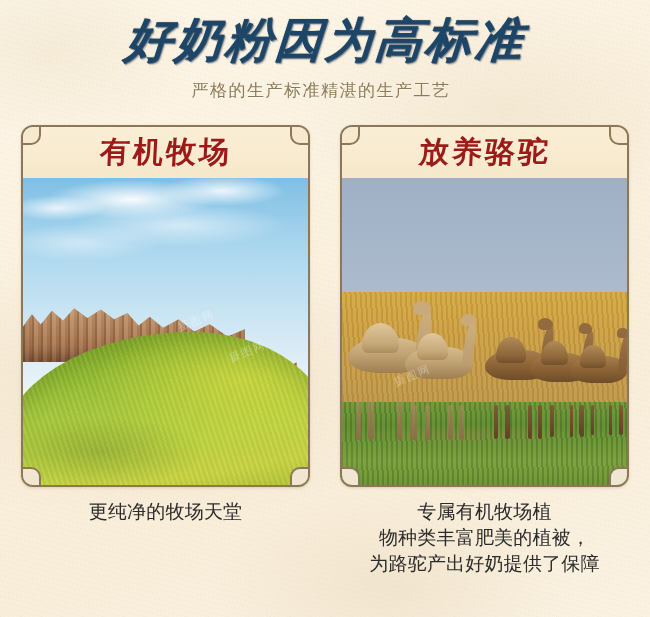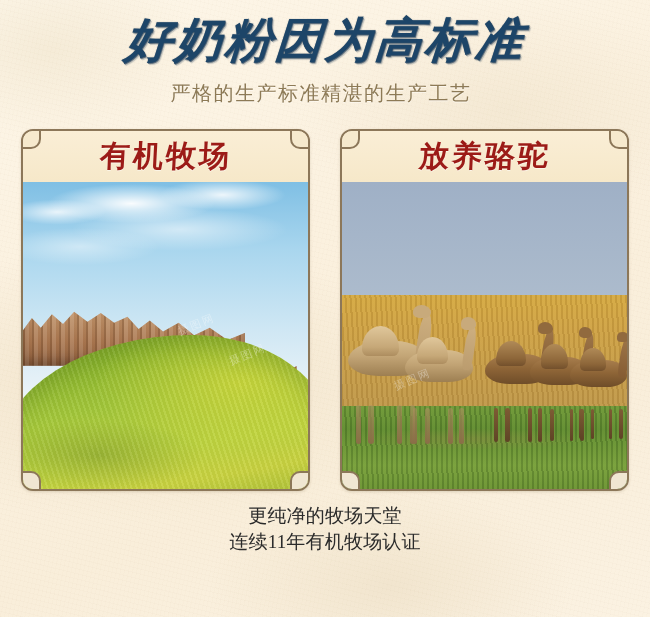--- a/index.html
+++ b/index.html
@@ -55,21 +55,21 @@
     color: #1d4568;
     margin: 0;
     text-shadow:
       1px 1px 0 rgba(18,48,76,0.55),
       2px 2px 1px rgba(18,48,76,0.25),
       0 0 1px rgba(12,36,60,0.6);
     transform: skewX(-4deg);
   }
   .sub-title {
     font-family: "Liberation Serif", "DejaVu Serif", serif;
-    font-size: 20px;
+    font-size: 17px;
     line-height: 1.2;
     letter-spacing: 1.5px;
     color: #8d7a56;
     margin: 14px 8px 0 0;
     font-weight: normal;
     text-shadow: 0 1px 0 rgba(255,255,255,0.55);
   }
 
   
   .cards {
@@ -439,17 +439,21 @@
           </div>
           <span class="watermark" style="left:18%;top:62%;">摄图网</span>
         </div>
       </div>
     </div>
   </div>
 
   <div class="captions">
     <div class="caption">
       <span class="line">更纯净的牧场天堂</span>
-      <span class="line">连续11年有机牧场认证</span>
+    </div>
+    <div class="caption">
+      <span class="line">专属有机牧场植</span>
+      <span class="line">物种类丰富肥美的植被，</span>
+      <span class="line">为路驼产出好奶提供了保障</span>
     </div>
   </div>
 
 </div>
 
 </body></html>

